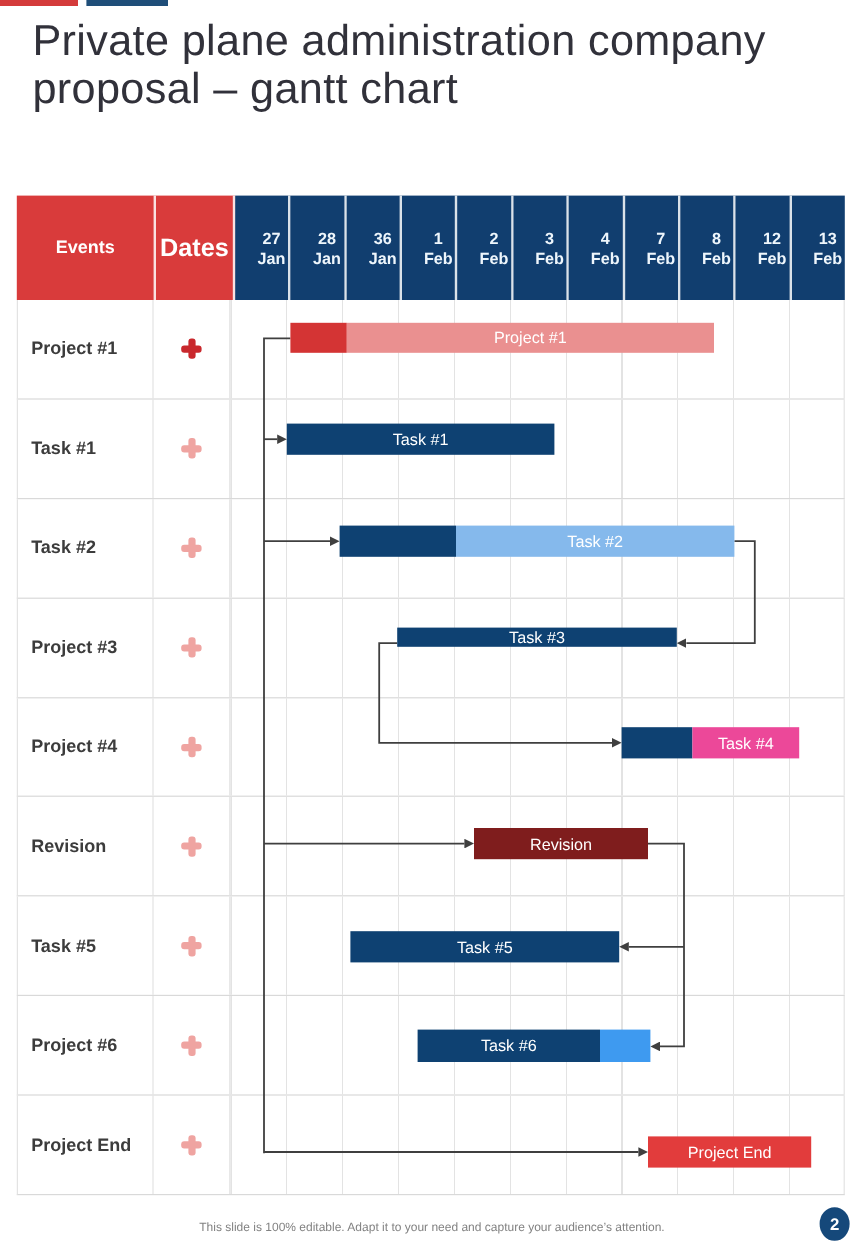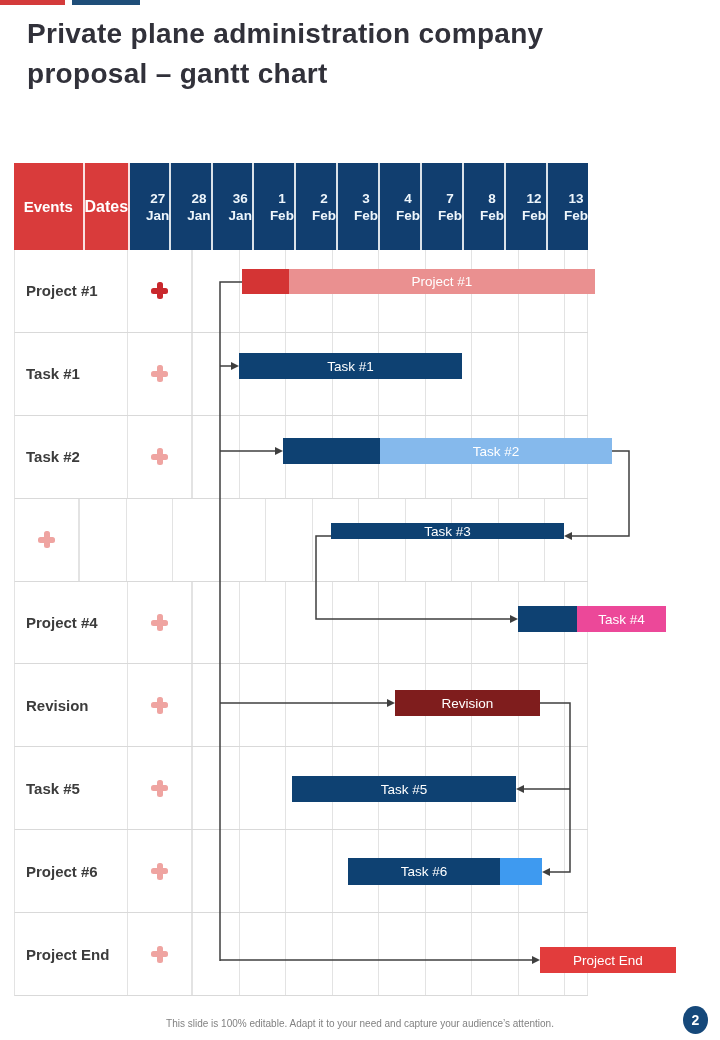--- a/index.html
+++ b/index.html
@@ -4,28 +4,28 @@
 <style>
   html,body{margin:0;padding:0;background:#fff;}
   .slide{position:relative;width:720px;height:1040px;background:#ffffff;overflow:hidden;
          font-family:"Liberation Sans",sans-serif;}
   
   .accent{position:absolute;top:0;height:5px;}
   .accent-red{left:0;width:65px;background:#d43b3b;}
   .accent-navy{left:72px;width:68px;background:#1f4e79;}
   
   .title{position:absolute;left:27px;top:14px;width:630px;margin:0;
-         font-size:28px;line-height:40px;font-weight:700;color:#31313a;letter-spacing:.3px;}
-  
-  .gantt{position:absolute;left:14px;top:163px;width:574px;}
+         font-size:36px;line-height:40px;font-weight:400;color:#31313a;letter-spacing:.3px;}
+  
+  .gantt{position:absolute;left:14px;top:163px;width:690px;}
   .ghead{display:flex;height:87px;}
   .hcell{display:flex;flex-direction:column;align-items:center;justify-content:center;
          color:#fff;font-weight:700;border-right:2px solid rgba(255,255,255,.85);}
   .hcell.events{width:114px;background:#d93b3b;font-size:15px;}
-  .hcell.dates{width:64px;background:#d93b3b;font-size:16px;}
+  .hcell.dates{width:64px;background:#d93b3b;font-size:21px;}
   .hcell.date{flex:1;background:#113e6f;font-size:13.5px;line-height:17px;color:#eef6fc;text-align:center;padding-left:16px;}
   .hcell:last-child{border-right:none;text-align:center;}
   .gbody{display:flex;flex-direction:column;height:746px;}
   .grow{flex:1;display:flex;border-bottom:1px solid #d9d9d9;border-left:1px solid #e3e3e3;}
   .ecell{width:113px;display:flex;align-items:center;padding-left:11px;box-sizing:border-box;
          font-size:15px;font-weight:700;color:#3c3c3c;border-right:1px solid #e3e3e3;}
   .dcell{width:63px;display:flex;align-items:center;justify-content:center;border-right:1px solid #e3e3e3;}
   .ccell{flex:1;border-right:1px solid #e3e3e3;
          background-image:repeating-linear-gradient(to right,#e3e3e3 0 1px,transparent 1px 46.55px);}
   
@@ -130,20 +130,23 @@
         <div class="grow">
           <div class="ecell">
             <span>Task #2</span>
           </div>
           <div class="dcell">
             <span class="plus" style="--c: #efa4a1;"></span>
           </div>
           <div class="ccell"></div>
         </div>
         <div class="grow">
+          <div class="ecell">
+            <span>Project #3</span>
+          </div>
           <div class="dcell">
             <span class="plus" style="--c: #efa4a1;"></span>
           </div>
           <div class="ccell"></div>
         </div>
         <div class="grow">
           <div class="ecell">
             <span>Project #4</span>
           </div>
           <div class="dcell">

